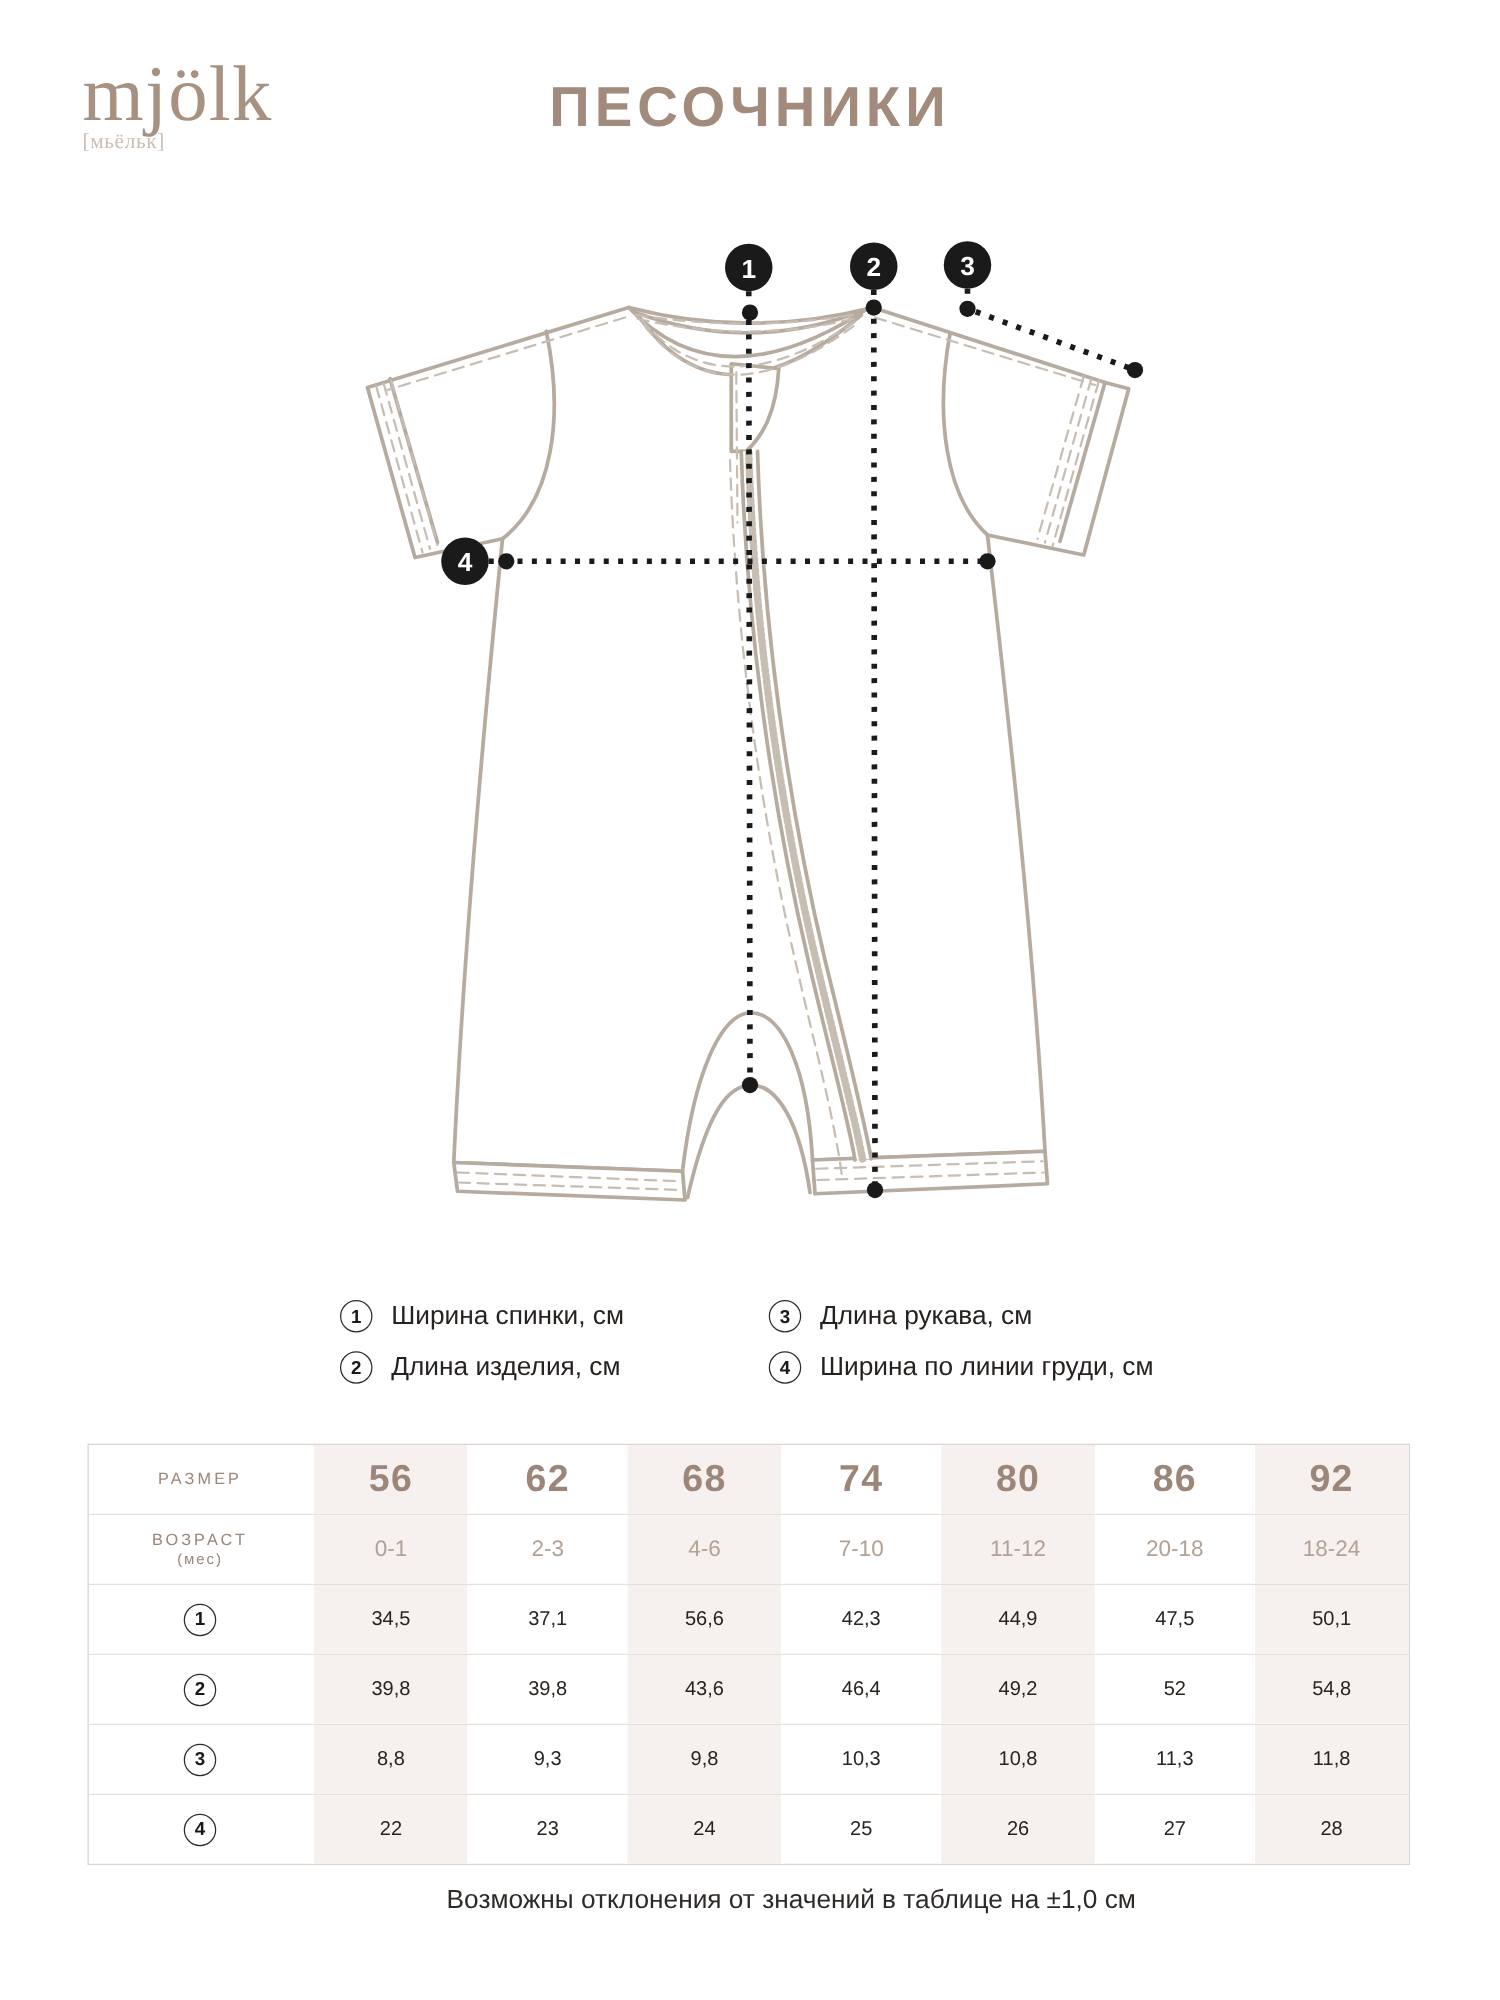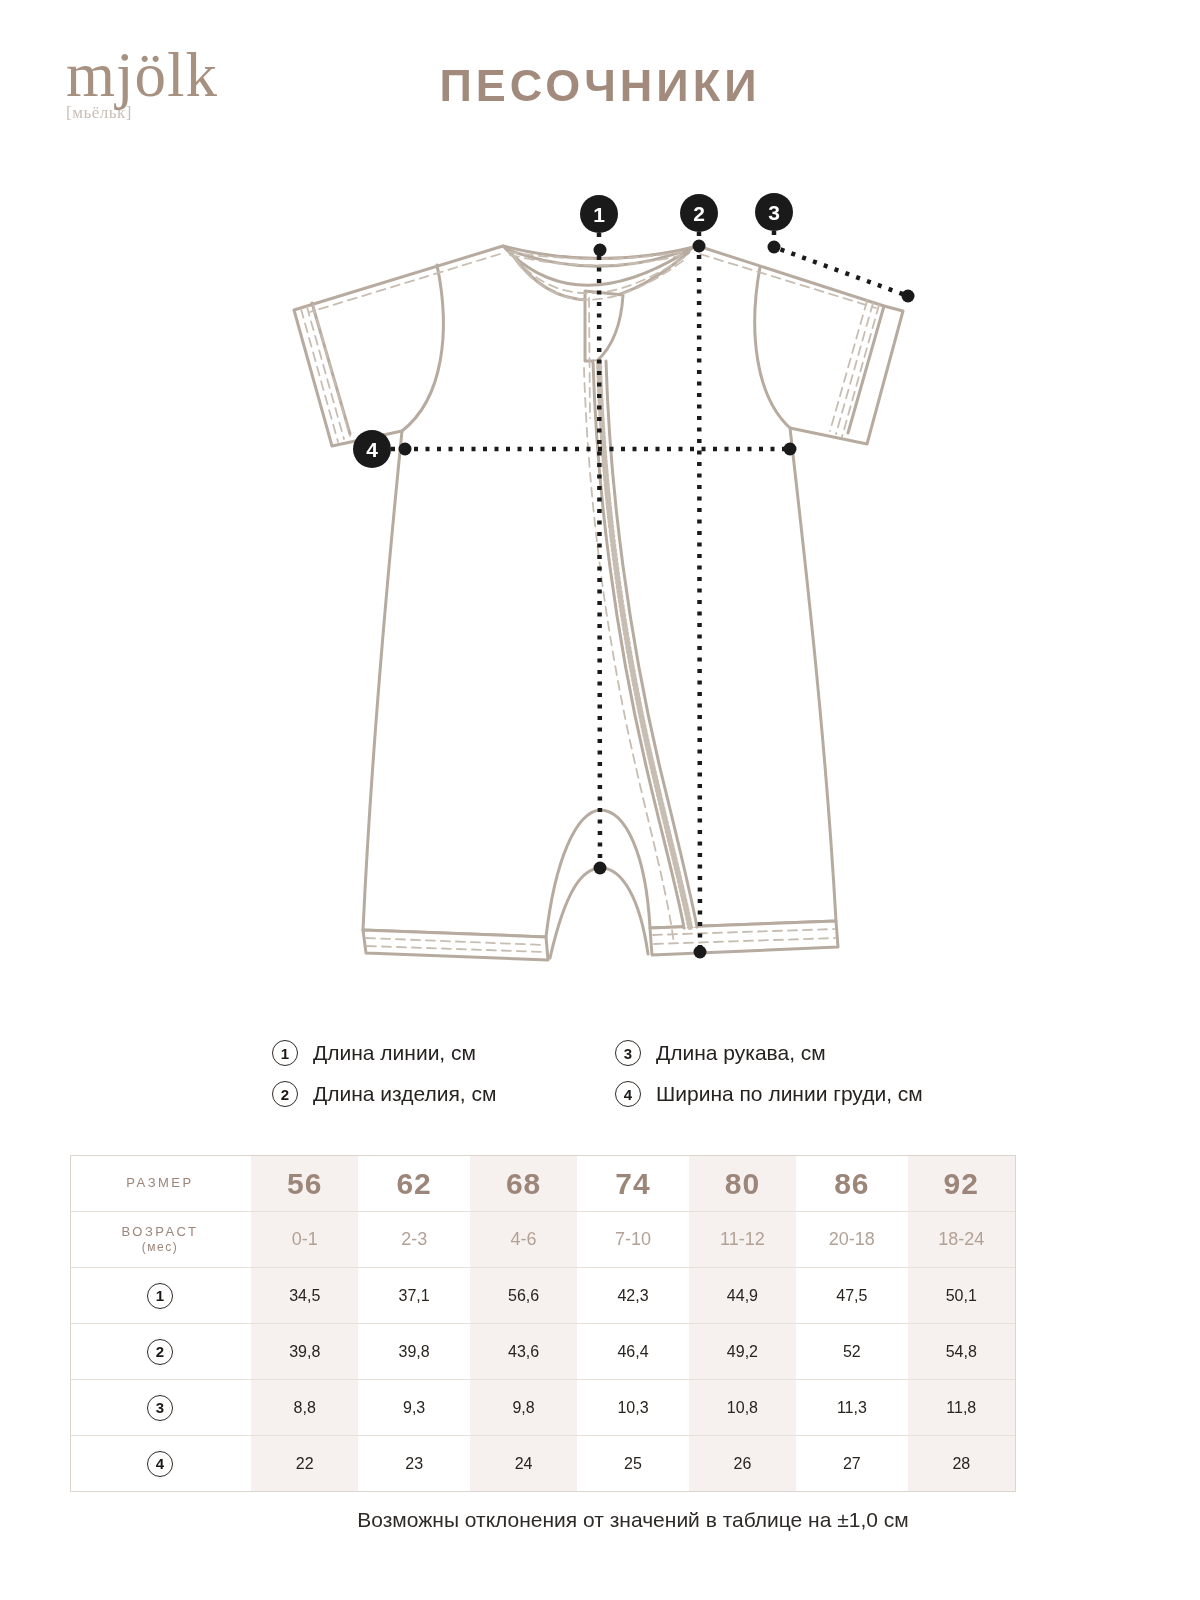--- a/index.html
+++ b/index.html
@@ -25,21 +25,21 @@
   }
   .legend-item{display:flex;align-items:center;gap:15px;}
   .circ{
     width:26px;height:26px;border:1.4px solid #2f2a26;border-radius:50%;
     display:inline-flex;align-items:center;justify-content:center;flex:0 0 auto;
     font-size:15px;font-weight:700;color:#1c1815;box-sizing:border-box;
   }
   .legend-label{font-size:21px;color:#262220;}
   
   .size-table{
-    position:absolute;left:70px;top:1155px;width:946px;
+    position:absolute;left:70px;top:1155px;width:1058px;
     border:1px solid #dcd4ce;box-sizing:border-box;background:#fff;
   }
   .trow{
     display:grid;grid-template-columns:178px repeat(7,1fr);
     height:55px;border-bottom:1px solid #e6dfda;
   }
   .trow:last-child{border-bottom:none;}
   .cell{
     display:flex;flex-direction:column;align-items:center;justify-content:center;
     border-left:2px solid #ffffff;box-sizing:border-box;text-align:center;
@@ -160,21 +160,21 @@
     <g>
       <circle cx="372" cy="449" r="19" fill="#1a1a1a"></circle>
       <text x="372" y="457">4</text>
     </g>
   </g>
 </svg>
 
 <div class="legend">
   <div class="legend-item">
     <span class="circ">1</span>
-    <span class="legend-label">Длина линии, см</span>
+    <span class="legend-label">Ширина спинки, см</span>
   </div>
   <div class="legend-item">
     <span class="circ">3</span>
     <span class="legend-label">Длина рукава, см</span>
   </div>
   <div class="legend-item">
     <span class="circ">2</span>
     <span class="legend-label">Длина изделия, см</span>
   </div>
   <div class="legend-item">

